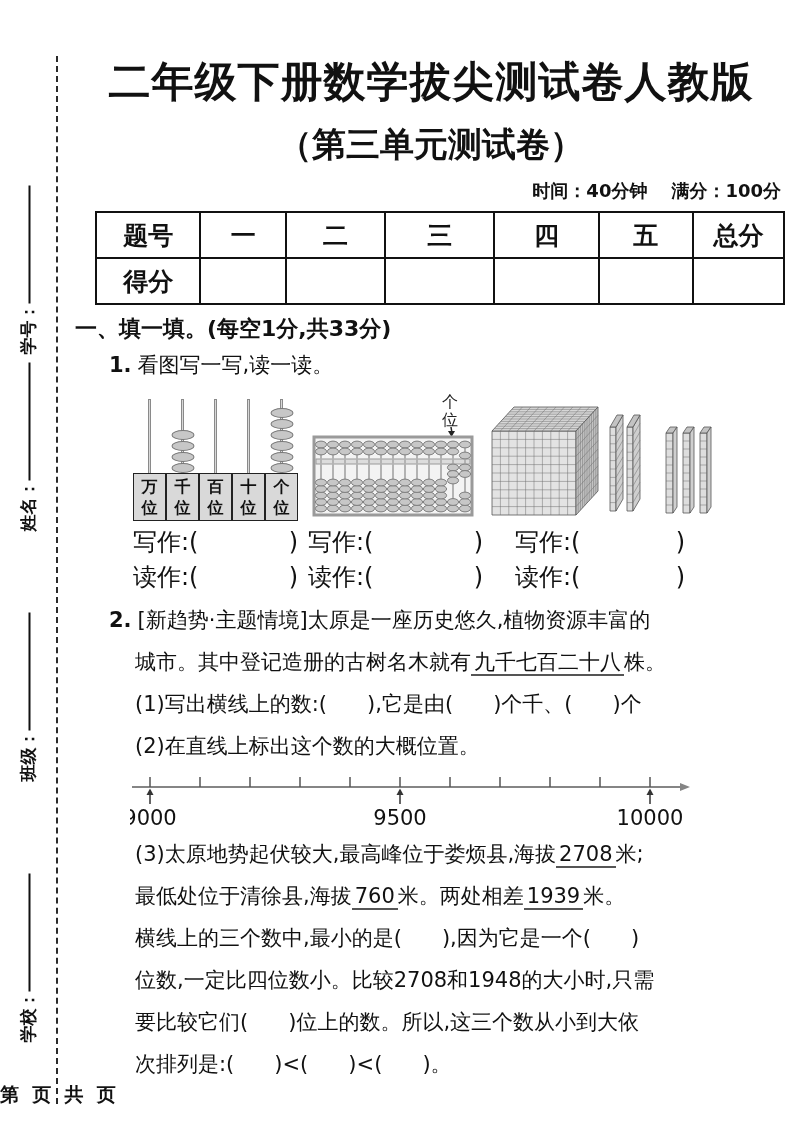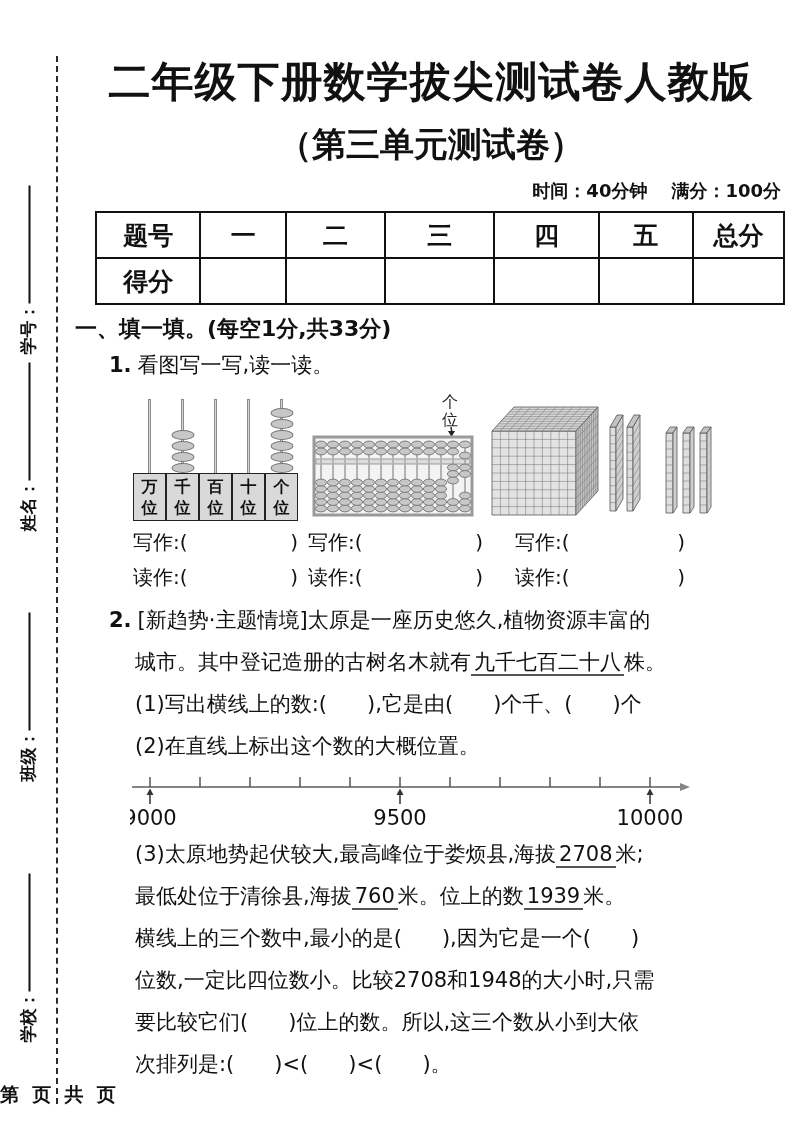--- a/index.html
+++ b/index.html
@@ -34,21 +34,21 @@
   .pv-beads{position:absolute;bottom:0;left:50%;transform:translateX(-50%);
             display:flex;flex-direction:column;}
   .pv-bead{width:23px;height:10px;background:#c7c7c7;border:1px solid #787878;
            border-radius:50%;margin-top:1px;box-sizing:border-box;}
   .pv-label{width:100%;height:48px;background:#d9d9d9;border:1px solid #222;box-sizing:border-box;
             display:flex;flex-direction:column;align-items:center;justify-content:center;
             font-size:16px;line-height:21px;font-weight:600;}
   .abacus-box{margin-left:14px;}
   .blocks-box{margin-left:14px;}
   
-  .ans-row{margin:8px 0 0 58px;display:flex;font-size:20px;line-height:27px;}
+  .ans-row{margin:8px 0 0 58px;display:flex;font-size:24px;line-height:27px;}
   .ans-g{display:flex;justify-content:space-between;}
   .ans-g1{width:165px;}
   .ans-g2{width:175px;margin-left:10px;}
   .ans-g3{width:170px;margin-left:32px;}
   
   .q2{margin:8px 0 0 60px;width:650px;}
   .q-line{margin:0;font-size:21px;line-height:42px;white-space:pre-wrap;}
   .q2-first{margin-left:-26px;}
   .u{border-bottom:2px solid #555;padding:0 3px;}
   .numline-wrap{margin:4px 0 0 -5px;}
@@ -494,21 +494,21 @@
             <line x1="270" y1="33" x2="270" y2="21" stroke="#333" stroke-width="1.5"></line>
             <polygon points="266.5,24 273.5,24 270,17.5" fill="#333"></polygon>
             <text x="270" y="54" text-anchor="middle" font-size="21" fill="#111">9500</text>
             <line x1="520" y1="33" x2="520" y2="21" stroke="#333" stroke-width="1.5"></line>
             <polygon points="516.5,24 523.5,24 520,17.5" fill="#333"></polygon>
             <text x="520" y="54" text-anchor="middle" font-size="21" fill="#111">10000</text>
           </svg>
       </div>
 
       <p class="q-line"><span>(3)太原地势起伏较大,最高峰位于娄烦县,海拔</span><span class="u">2708</span><span>米;</span></p>
-      <p class="q-line"><span>最低处位于清徐县,海拔</span><span class="u">760</span><span>米。位上的数</span><span class="u">1939</span><span>米。</span></p>
+      <p class="q-line"><span>最低处位于清徐县,海拔</span><span class="u">760</span><span>米。两处相差</span><span class="u">1939</span><span>米。</span></p>
       <p class="q-line">横线上的三个数中,最小的是(      ),因为它是一个(      )</p>
       <p class="q-line">位数,一定比四位数小。比较2708和1948的大小时,只需</p>
       <p class="q-line">要比较它们(      )位上的数。所以,这三个数从小到大依</p>
       <p class="q-line">次排列是:(      )&lt;(      )&lt;(      )。</p>
     </div>
 
   </div>
 
   <div class="footer">第  页  共  页</div>
 </div>

